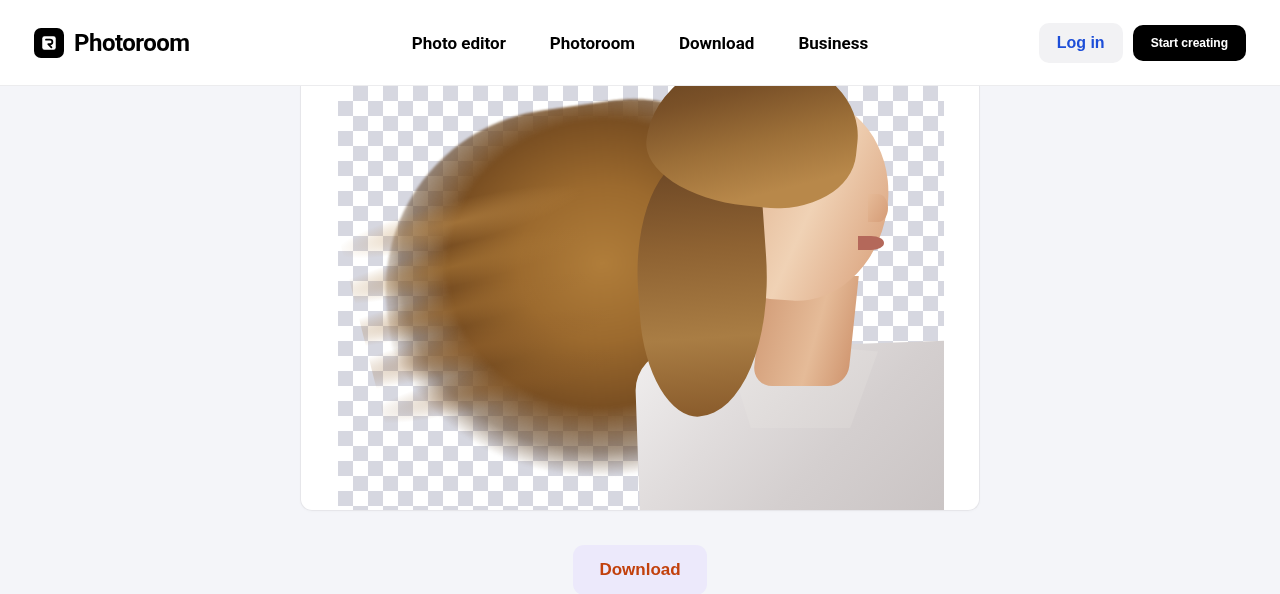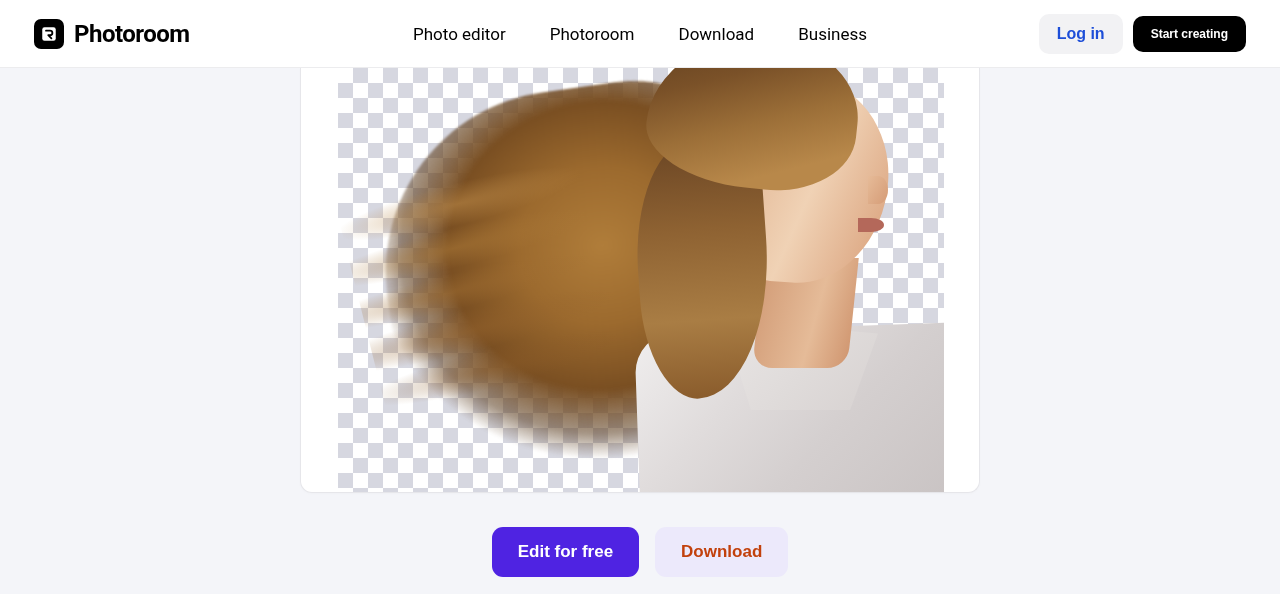--- a/index.html
+++ b/index.html
@@ -9,21 +9,21 @@
     }
     body {
       font-family: -apple-system, BlinkMacSystemFont, 'Segoe UI', Roboto, Helvetica, Arial, sans-serif;
       background: #f4f5f9;
       width: 1280px;
       height: 594px;
       overflow: hidden;
     }
     .header {
       background: #ffffff;
-      height: 68px;
+      height: 86px;
       display: flex;
       align-items: center;
       justify-content: space-between;
       padding: 0 34px;
       border-bottom: 1px solid #ececee;
       position: relative;
       z-index: 10;
     }
     .logo {
       display: flex;
@@ -51,21 +51,21 @@
     }
     .nav {
       display: flex;
       gap: 44px;
       position: absolute;
       left: 50%;
       transform: translateX(-50%);
     }
     .nav-item {
       font-size: 17px;
-      font-weight: 400;
+      font-weight: 700;
       color: #000;
       cursor: pointer;
     }
     .header-actions {
       display: flex;
       gap: 10px;
       align-items: center;
     }
     .btn-login {
       background: #f2f2f4;
@@ -293,16 +293,15 @@
         <div class="head"></div>
         <div class="nose"></div>
         <div class="lips"></div>
         <div class="hair-side"></div>
         <div class="hair-top"></div>
       </div>
     </div>
   </div>
 
   <div class="action-row">
-    <button class="btn-edit">Edit for free</button>
     <button class="btn-download">Download</button>
   </div>
 </main>
 
 </body></html>

